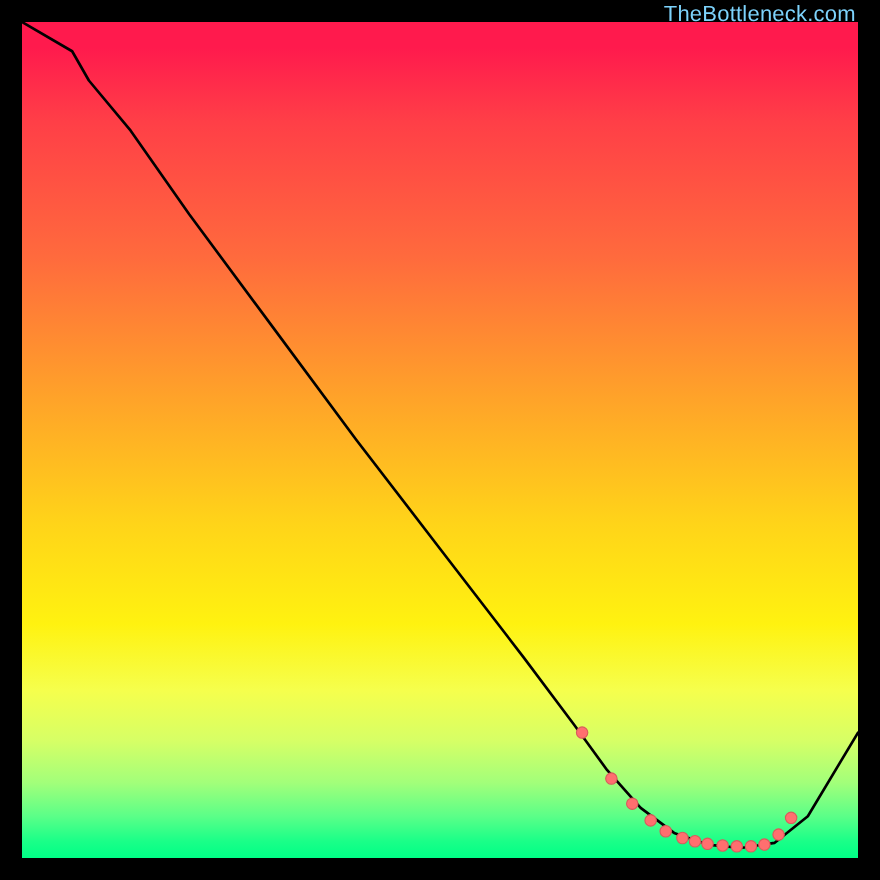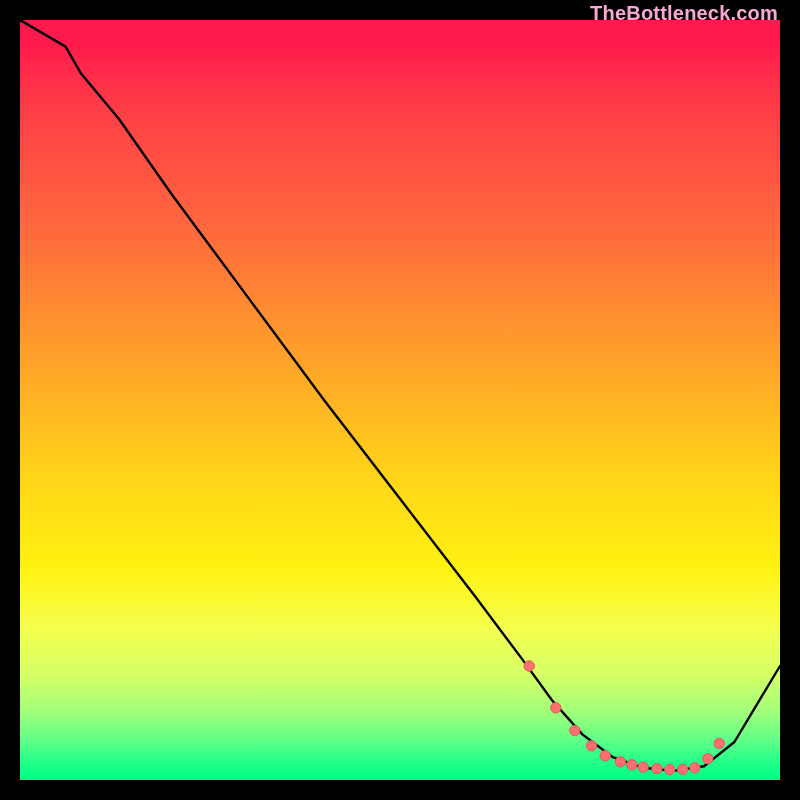--- a/index.html
+++ b/index.html
@@ -40,24 +40,24 @@
       #a2ff7a 91%,
       #5bff88 95%,
       #1aff88 98%,
       #00ff86 100%
     );
   }
   .watermark {
     position: absolute;
     top: 2px;
     right: 22px;
-    color: #f9a8d4;
+    color: #7dd3fc;
     font-size: 20px;
     letter-spacing: 0.2px;
-    font-weight: 700;
+    font-weight: 400;
     user-select: none;
   }
   svg.overlay {
     position: absolute;
     top: 20px;
     left: 20px;
     width: 760px;
     height: 760px;
   }
 </style>

